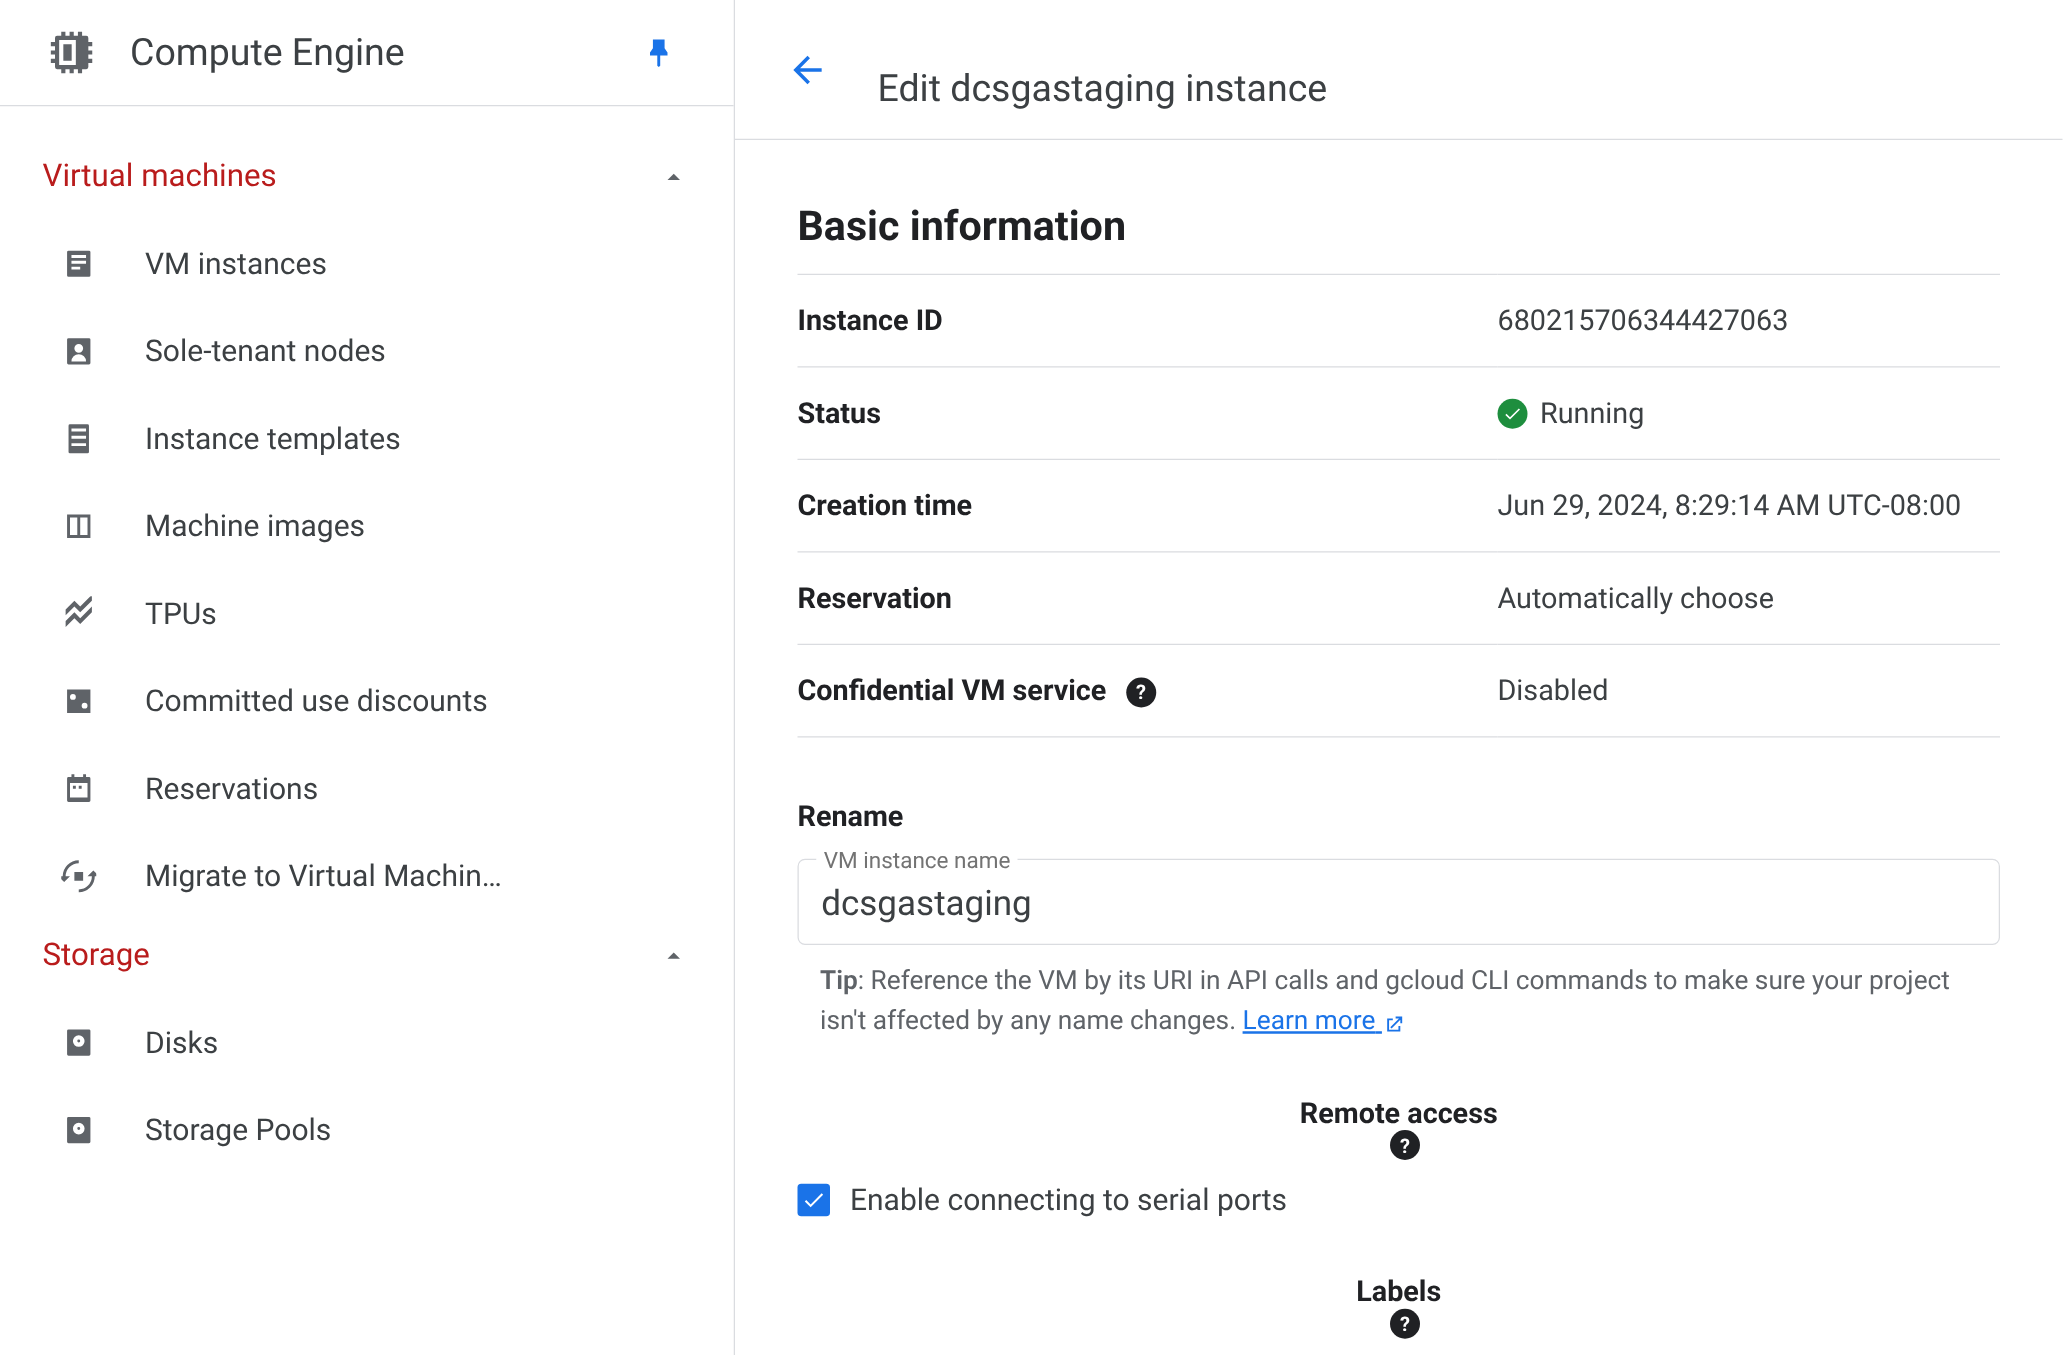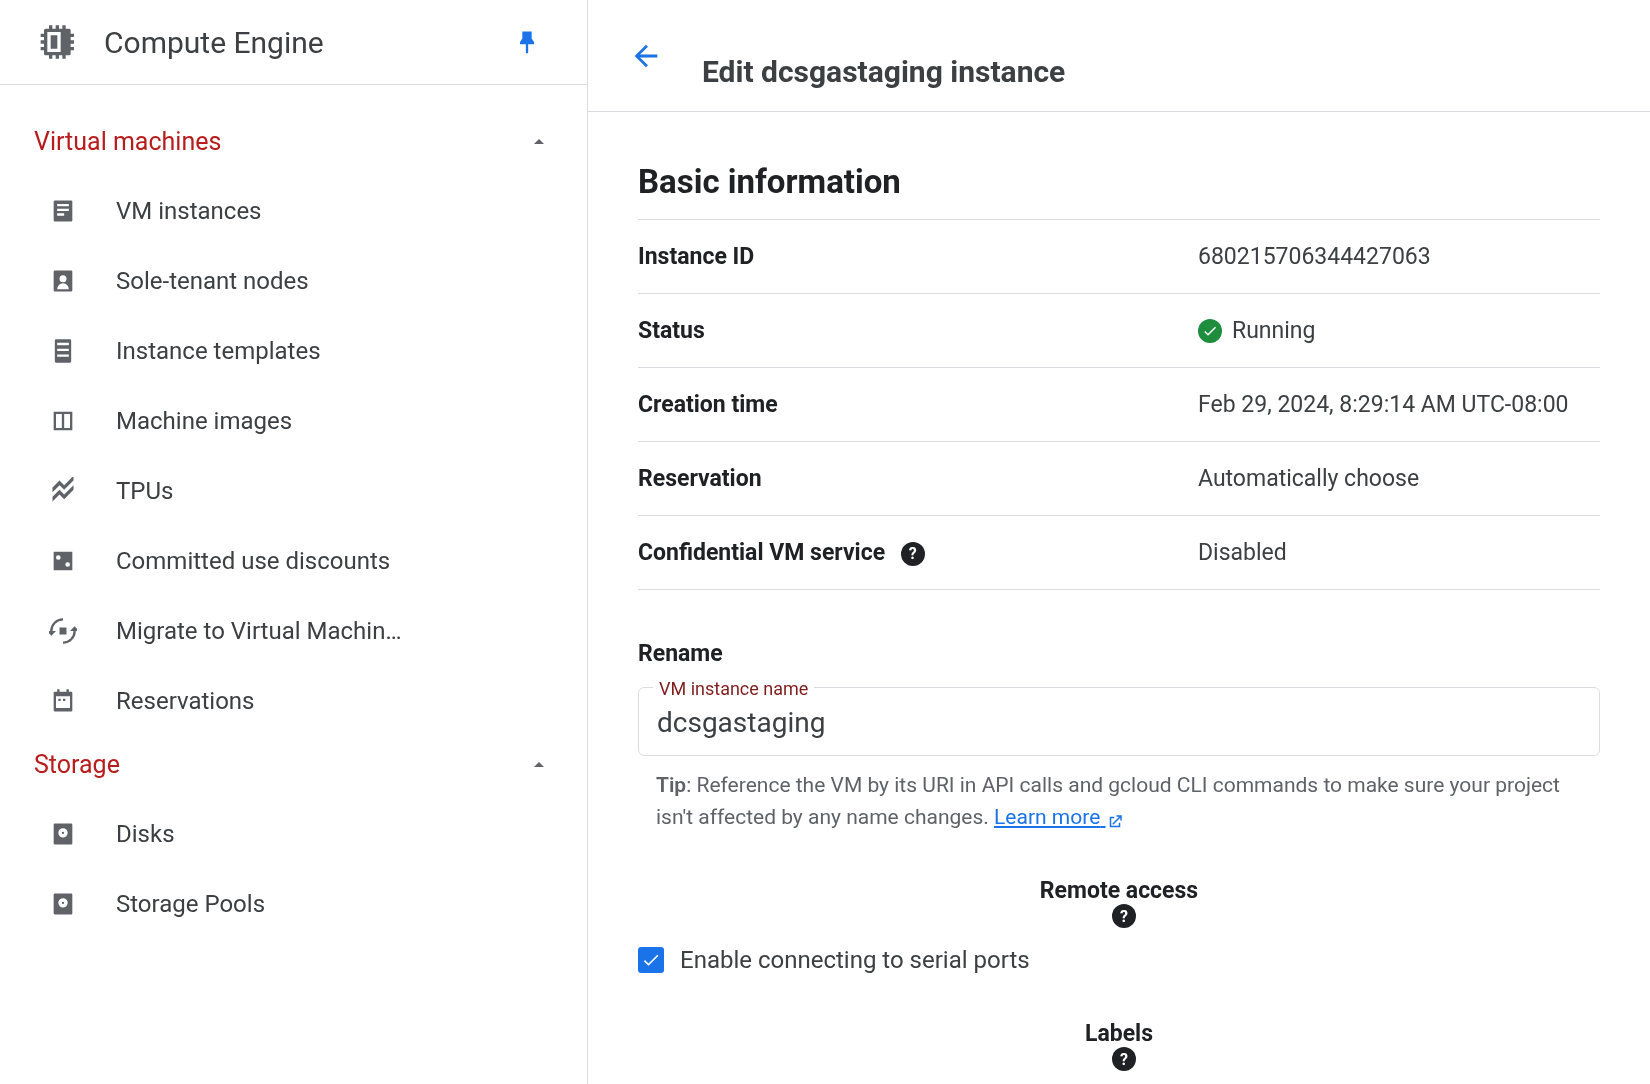--- a/index.html
+++ b/index.html
@@ -90,21 +90,21 @@
     border-bottom: 1px solid #dadce0;
     gap: 36px;
   }
   .back-btn {
     width: 40px; height: 40px;
     display: flex; align-items: center; justify-content: center;
     cursor: pointer;
   }
   .page-title {
     font-size: 30px;
-    font-weight: 700;
+    font-weight: 400;
     color: #3c4043;
     margin-top: 32px;
   }
   .main-body {
     padding: 50px 50px 40px 50px;
   }
   .section-title {
     font-size: 33px;
     font-weight: 700;
     margin-bottom: 18px;
@@ -161,21 +161,21 @@
     padding: 18px 18px 16px 18px;
     margin-bottom: 14px;
   }
   .text-field .float-label {
     position: absolute;
     top: -10px;
     left: 14px;
     background: #fff;
     padding: 0 6px;
     font-size: 18px;
-    color: #7f1d1d;
+    color: #737373;
   }
   .text-field input {
     border: none;
     width: 100%;
     font-size: 28px;
     font-family: inherit;
     outline: none;
     color: #3c4043;
   }
   .tip {
@@ -298,32 +298,32 @@
         <span class="sb-icon">
             <svg viewBox="0 0 24 24" width="28" height="28" fill="#5f6368">
               <path d="M4 4h16v16H4V4zm4 3a2 2 0 1 0 0 4 2 2 0 0 0 0-4zm8 6a2 2 0 1 0 0 4 2 2 0 0 0 0-4zM7 17l10-10 1 1L8 18l-1-1z"></path>
             </svg>
           </span>
         <span class="sb-label">Committed use discounts</span>
       </div>
       <div class="sb-item">
         <span class="sb-icon">
             <svg viewBox="0 0 24 24" width="28" height="28" fill="#5f6368">
+              <path d="M7 2v2H5a1 1 0 0 0-1 1v15a1 1 0 0 0 1 1h14a1 1 0 0 0 1-1V5a1 1 0 0 0-1-1h-2V2h-2v2H9V2H7zm-1 6h12v10H6V8zm2 2v2h2v-2H8zm4 0v2h2v-2h-2z"></path>
+            </svg>
+          </span>
+        <span class="sb-label">Reservations</span>
+      </div>
+      <div class="sb-item">
+        <span class="sb-icon">
+            <svg viewBox="0 0 24 24" width="28" height="28" fill="#5f6368">
               <path d="M12 3a9 9 0 0 0-9 9h3l-4 4-4-4h3A11 11 0 0 1 12 1v2zm0 18a9 9 0 0 0 9-9h-3l4-4 4 4h-3a11 11 0 0 1-11 11v-2zM9 9h6v6H9V9z"></path>
             </svg>
           </span>
         <span class="sb-label">Migrate to Virtual Machin…</span>
-      </div>
-      <div class="sb-item">
-        <span class="sb-icon">
-            <svg viewBox="0 0 24 24" width="28" height="28" fill="#5f6368">
-              <path d="M7 2v2H5a1 1 0 0 0-1 1v15a1 1 0 0 0 1 1h14a1 1 0 0 0 1-1V5a1 1 0 0 0-1-1h-2V2h-2v2H9V2H7zm-1 6h12v10H6V8zm2 2v2h2v-2H8zm4 0v2h2v-2h-2z"></path>
-            </svg>
-          </span>
-        <span class="sb-label">Reservations</span>
       </div>
 
       <div class="sb-group-header">
         <span class="sb-group-title">Storage</span>
         <span class="chevron">
           <svg viewBox="0 0 24 24" width="24" height="24" fill="#5f6368">
               <path d="M7 14l5-5 5 5z"></path>
             </svg>
         </span>
       </div>
@@ -371,21 +371,21 @@
                 <svg viewBox="0 0 24 24" width="16" height="16" fill="#fff">
                       <path d="M9 16.2l-4.2-4.2L3.4 13.4 9 19l12-12-1.4-1.4z"></path>
                     </svg>
               </span>
               <span>Running</span>
             </span>
           </td>
         </tr>
         <tr>
           <td class="k">Creation time</td>
-          <td class="v">Feb 29, 2024, 8:29:14 AM UTC-08:00</td>
+          <td class="v">Jun 29, 2024, 8:29:14 AM UTC-08:00</td>
         </tr>
         <tr>
           <td class="k">Reservation</td>
           <td class="v">Automatically choose</td>
         </tr>
         <tr>
           <td class="k">
             <span>Confidential VM service</span>
             <span class="help-icon">?</span>
           </td>

